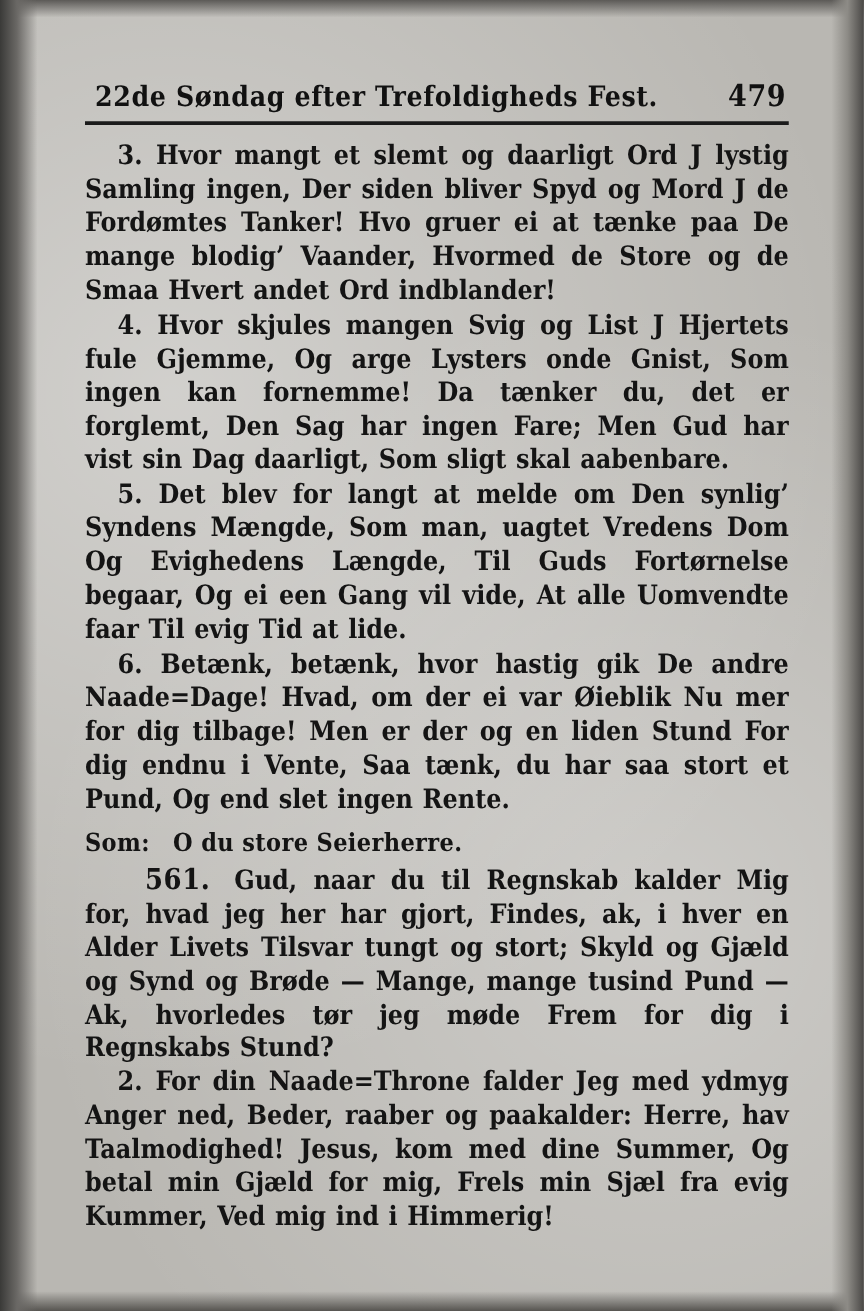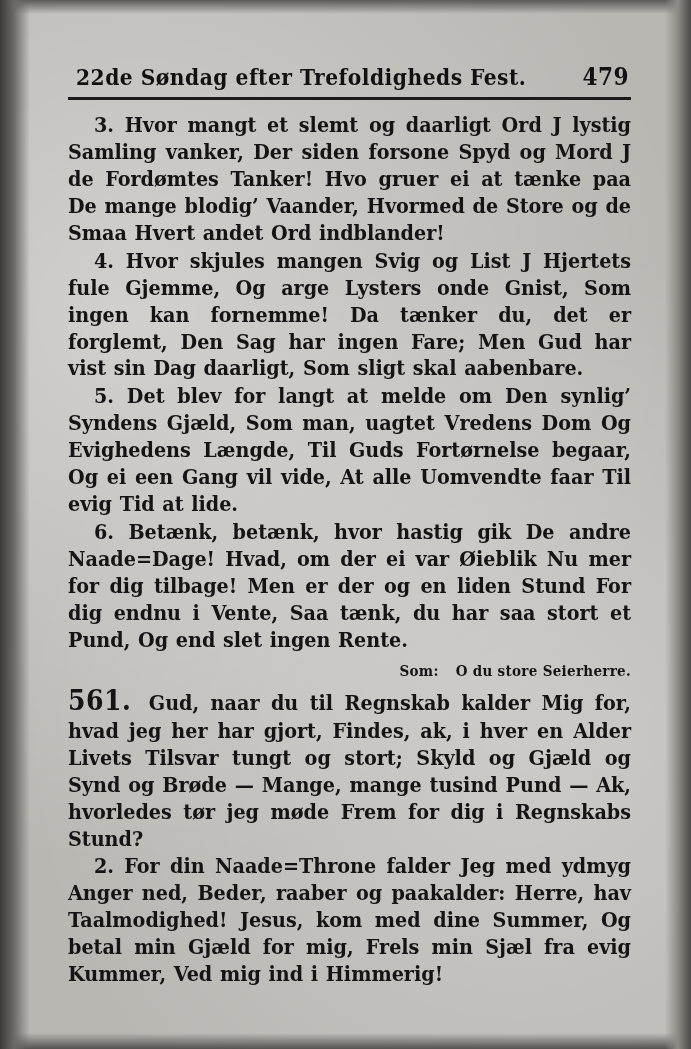--- a/index.html
+++ b/index.html
@@ -111,44 +111,45 @@
     text-indent: 26px;
   }
   .author {
     text-align: right;
     font-size: 20px;
     font-weight: 600;
     margin: -2px 4px 6px 0;
     color: #141414;
   }
   .tune {
-    text-align: right;
-    font-size: 15px;
+    text-align: left;
+    font-size: 20px;
     font-weight: 600;
     margin: 8px 0 3px 0;
     color: #141414;
     letter-spacing: 0.3px;
   }
   .tune .tune-label {
     margin-right: 12px;
   }
   .hymnstart {
     font-size: 21.3px;
     line-height: 1.265;
     text-align: justify;
     color: #141414;
     font-weight: 600;
     margin: 0;
     word-spacing: 1px;
   }
   .hymnno {
     font-weight: bold;
-    font-size: 28px;
+    font-size: 23px;
     letter-spacing: 0.5px;
     margin-right: 6px;
+    margin-left: 48px;
   }
 
   
   .fraktur {
     font-stretch: semi-condensed;
     -webkit-font-smoothing: none;
   }
 </style>
 </head>
 <body>
@@ -161,29 +162,29 @@
 
     <div class="header fraktur">
       <span class="htitle">22de Søndag efter Trefoldigheds Fest.</span>
       <span class="pageno">479</span>
     </div>
     <div class="rule"></div>
 
     <div>
       <p class="verse indent fraktur">
         <span class="vnum">3.</span>
-        <span>Hvor mangt et slemt og daarligt Ord J lystig Samling vanker, Der siden forsone Spyd og Mord J de Fordømtes Tanker!  Hvo gruer ei at tænke paa De mange blodig’ Vaander, Hvormed de Store og de Smaa Hvert andet Ord indblander!</span>
+        <span>Hvor mangt et slemt og daarligt Ord J lystig Samling ingen, Der siden bliver Spyd og Mord J de Fordømtes Tanker!  Hvo gruer ei at tænke paa De mange blodig’ Vaander, Hvormed de Store og de Smaa Hvert andet Ord indblander!</span>
       </p>
       <p class="verse indent fraktur">
         <span class="vnum">4.</span>
         <span>Hvor skjules mangen Svig og List J Hjertets fule Gjemme, Og arge Lysters onde Gnist, Som ingen kan fornemme!  Da tænker du, det er forglemt, Den Sag har ingen Fare; Men Gud har vist sin Dag daarligt, Som sligt skal aabenbare.</span>
       </p>
       <p class="verse indent fraktur">
         <span class="vnum">5.</span>
-        <span>Det blev for langt at melde om Den synlig’ Syndens Gjæld, Som man, uagtet Vredens Dom Og Evighedens Længde, Til Guds Fortørnelse begaar, Og ei een Gang vil vide, At alle Uomvendte faar Til evig Tid at lide.</span>
+        <span>Det blev for langt at melde om Den synlig’ Syndens Mængde, Som man, uagtet Vredens Dom Og Evighedens Længde, Til Guds Fortørnelse begaar, Og ei een Gang vil vide, At alle Uomvendte faar Til evig Tid at lide.</span>
       </p>
       <p class="verse indent fraktur">
         <span class="vnum">6.</span>
         <span>Betænk, betænk, hvor hastig gik De andre Naade=Dage!  Hvad, om der ei var Øieblik Nu mer for dig tilbage!  Men er der og en liden Stund For dig endnu i Vente, Saa tænk, du har saa stort et Pund, Og end slet ingen Rente.</span>
       </p>
     </div>
 
     <div class="tune fraktur">
       <span class="tune-label">Som:</span>
       <span>O du store Seierherre.</span>

